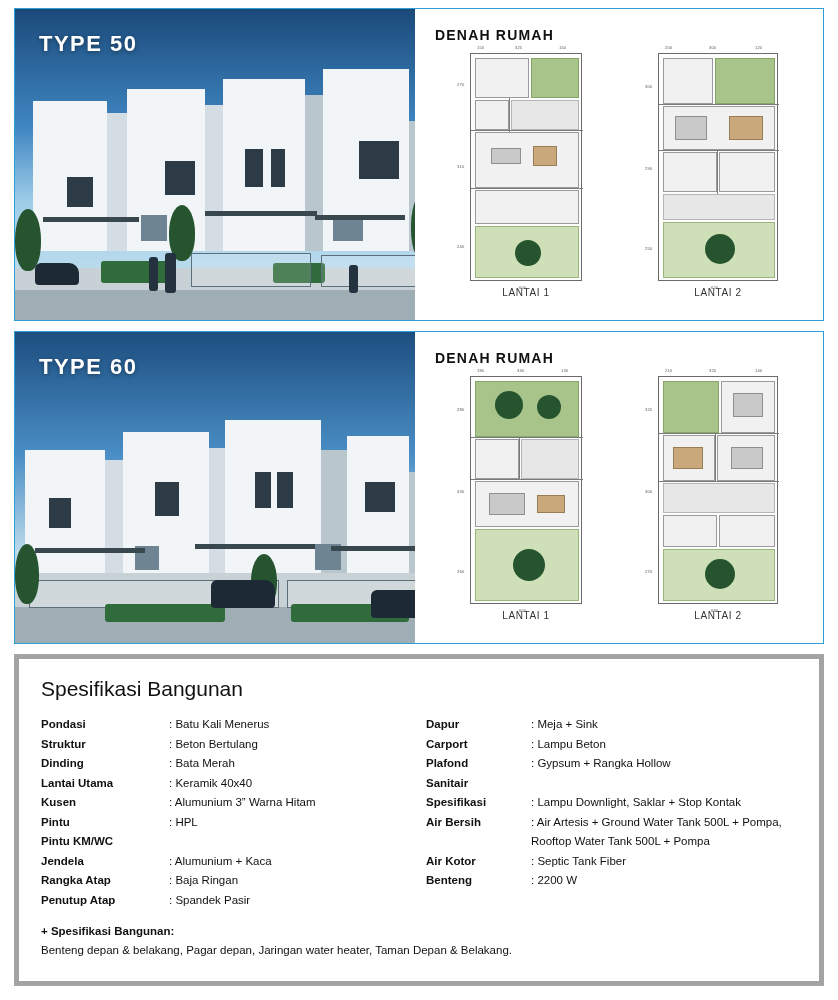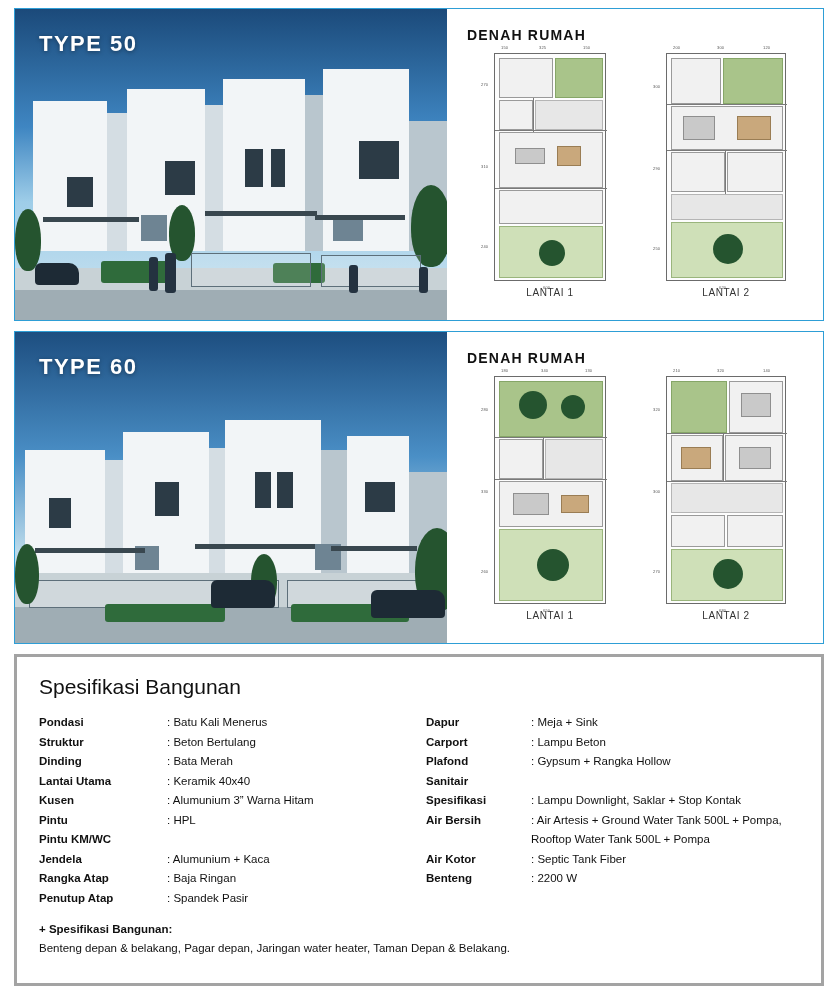--- a/index.html
+++ b/index.html
@@ -20,21 +20,21 @@
   
   .type-card {
     display: flex;
     border: 1px solid #2e9ed6;
     background: #fff;
     margin-bottom: 10px;
     height: 313px;
     overflow: hidden;
   }
   .render-pane {
-    width: 432px;
+    width: 400px;
     position: relative;
     overflow: hidden;
     background: linear-gradient(#1b4a7a 0%, #3f86c2 38%, #9ecde8 62%, #cfe5f1 100%);
   }
   .render-pane.type60 {
     background: linear-gradient(#1d4e80 0%, #4a8fc6 40%, #b9d9ea 70%, #dce9f1 100%);
   }
   .type-label {
     position: absolute;
     top: 22px; left: 24px;
@@ -118,21 +118,21 @@
   .dim {
     position: absolute;
     font-size: 4px;
     color: #555;
     letter-spacing: .2px;
     white-space: nowrap;
   }
 
   
   .spec {
-    border: 3px solid #a3a3a3;
+    border: 5px solid #a3a3a3;
     padding: 16px 22px 14px 22px;
     height: 332px;
   }
   .spec h2 {
     margin: 2px 0 14px 0;
     font-size: 21px;
     font-weight: normal;
     color: #111;
   }
   .spec-cols { display: flex; gap: 14px; }

